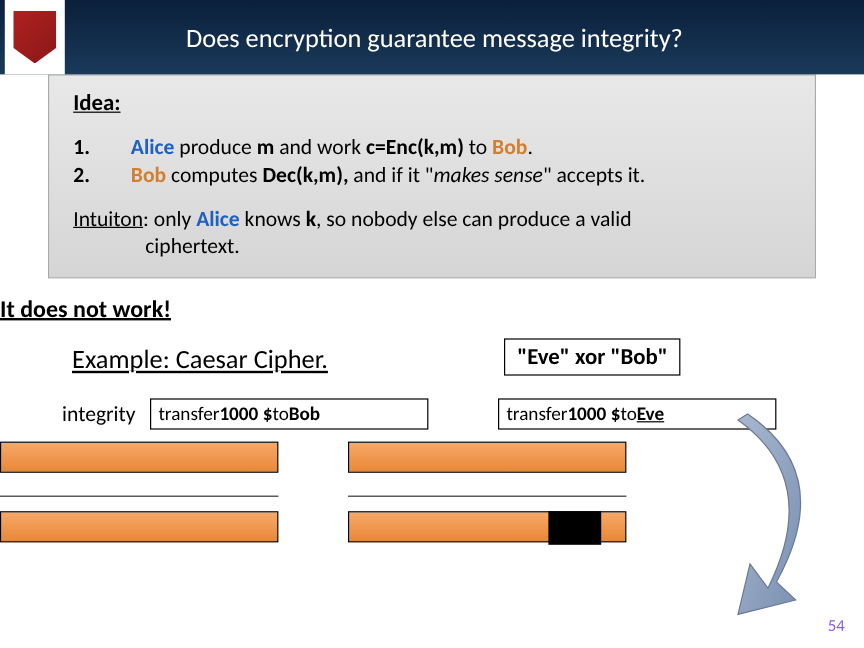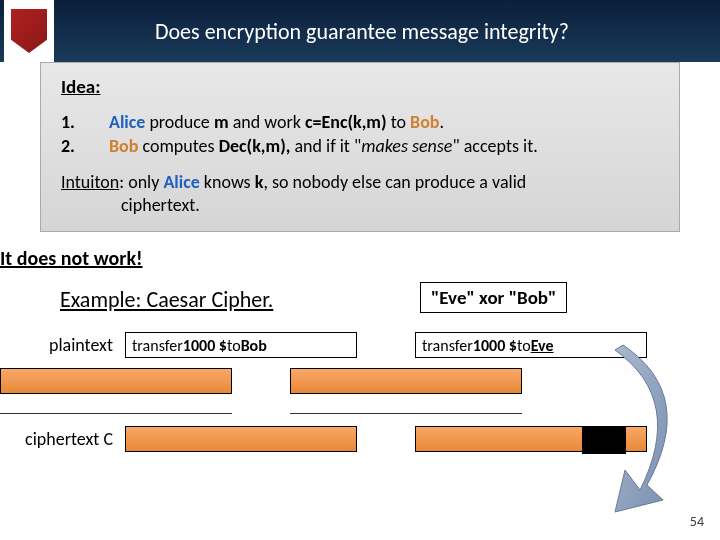--- a/index.html
+++ b/index.html
@@ -28,21 +28,21 @@
   .cell { border: 1px solid #000; height: 26px; display: flex; align-items: center; font-size: 16px; padding: 0 6px; }
   .cell-left { width: 232px; margin-right: 58px; }
   .cell-right { width: 232px; }
   .orange { background: linear-gradient(to bottom, #f8a868, #e88838); }
   .cell-right.orange.cipher { position: relative; }
   .blackbox { position: absolute; right: 20px; top: -1px; width: 44px; height: 28px; background: #000; }
   .xor-label { width: 125px; text-align: right; font-size: 17px; font-weight: bold; padding-right: 12px; }
   .line { border-bottom: 1px solid #333; height: 1px; }
   .line-left { width: 232px; margin-right: 58px; }
   .line-right { width: 232px; }
-  .footer-num { position: absolute; right: 16px; bottom: 10px; font-size: 14px; color: #404040; }
+  .footer-num { position: absolute; right: 16px; bottom: 10px; font-size: 14px; color: #8b5cf6; }
   .arrow-svg { position: absolute; left: 585px; top: 340px; pointer-events: none; }
 </style>
 </head>
 <body>
 
 <div class="header">
   <div class="logo">
     <div class="logo-shield"></div>
   </div>
   <div class="title">Does encryption guarantee message integrity?</div>
@@ -71,21 +71,21 @@
 </div>
 
 <div class="notwork">It does not work!</div>
 
 <div class="example-row">
   <div class="example-title">Example: Caesar Cipher.</div>
   <div class="eve-bob">"Eve" xor "Bob"</div>
 </div>
 
 <div class="row">
-  <div class="row-label">plaintext</div>
+  <div class="row-label">integrity</div>
   <div class="cell cell-left">
     <span>transfer </span>
       <b>1000 $</b>
       <span> to </span>
       <b>Bob</b>
   </div>
   <div class="cell cell-right">
     <span>transfer </span>
       <b>1000 $</b>
       <span> to </span>
@@ -97,21 +97,20 @@
   <div class="cell cell-left orange"></div>
   <div class="cell cell-right orange"></div>
 </div>
 
 <div class="row" style="margin-bottom:2px;min-height:20px">
   <div class="line line-left"></div>
   <div class="line line-right"></div>
 </div>
 
 <div class="row">
-  <div class="row-label">ciphertext C</div>
   <div class="cell cell-left orange"></div>
   <div class="cell cell-right orange cipher">
     <div class="blackbox"></div>
   </div>
 </div>
 
 <svg class="arrow-svg" width="120" height="180">
   <defs>
     <linearGradient id="ag" x1="0" y1="0" x2="1" y2="1">
       <stop offset="0" stop-color="#aab8d0"></stop>

